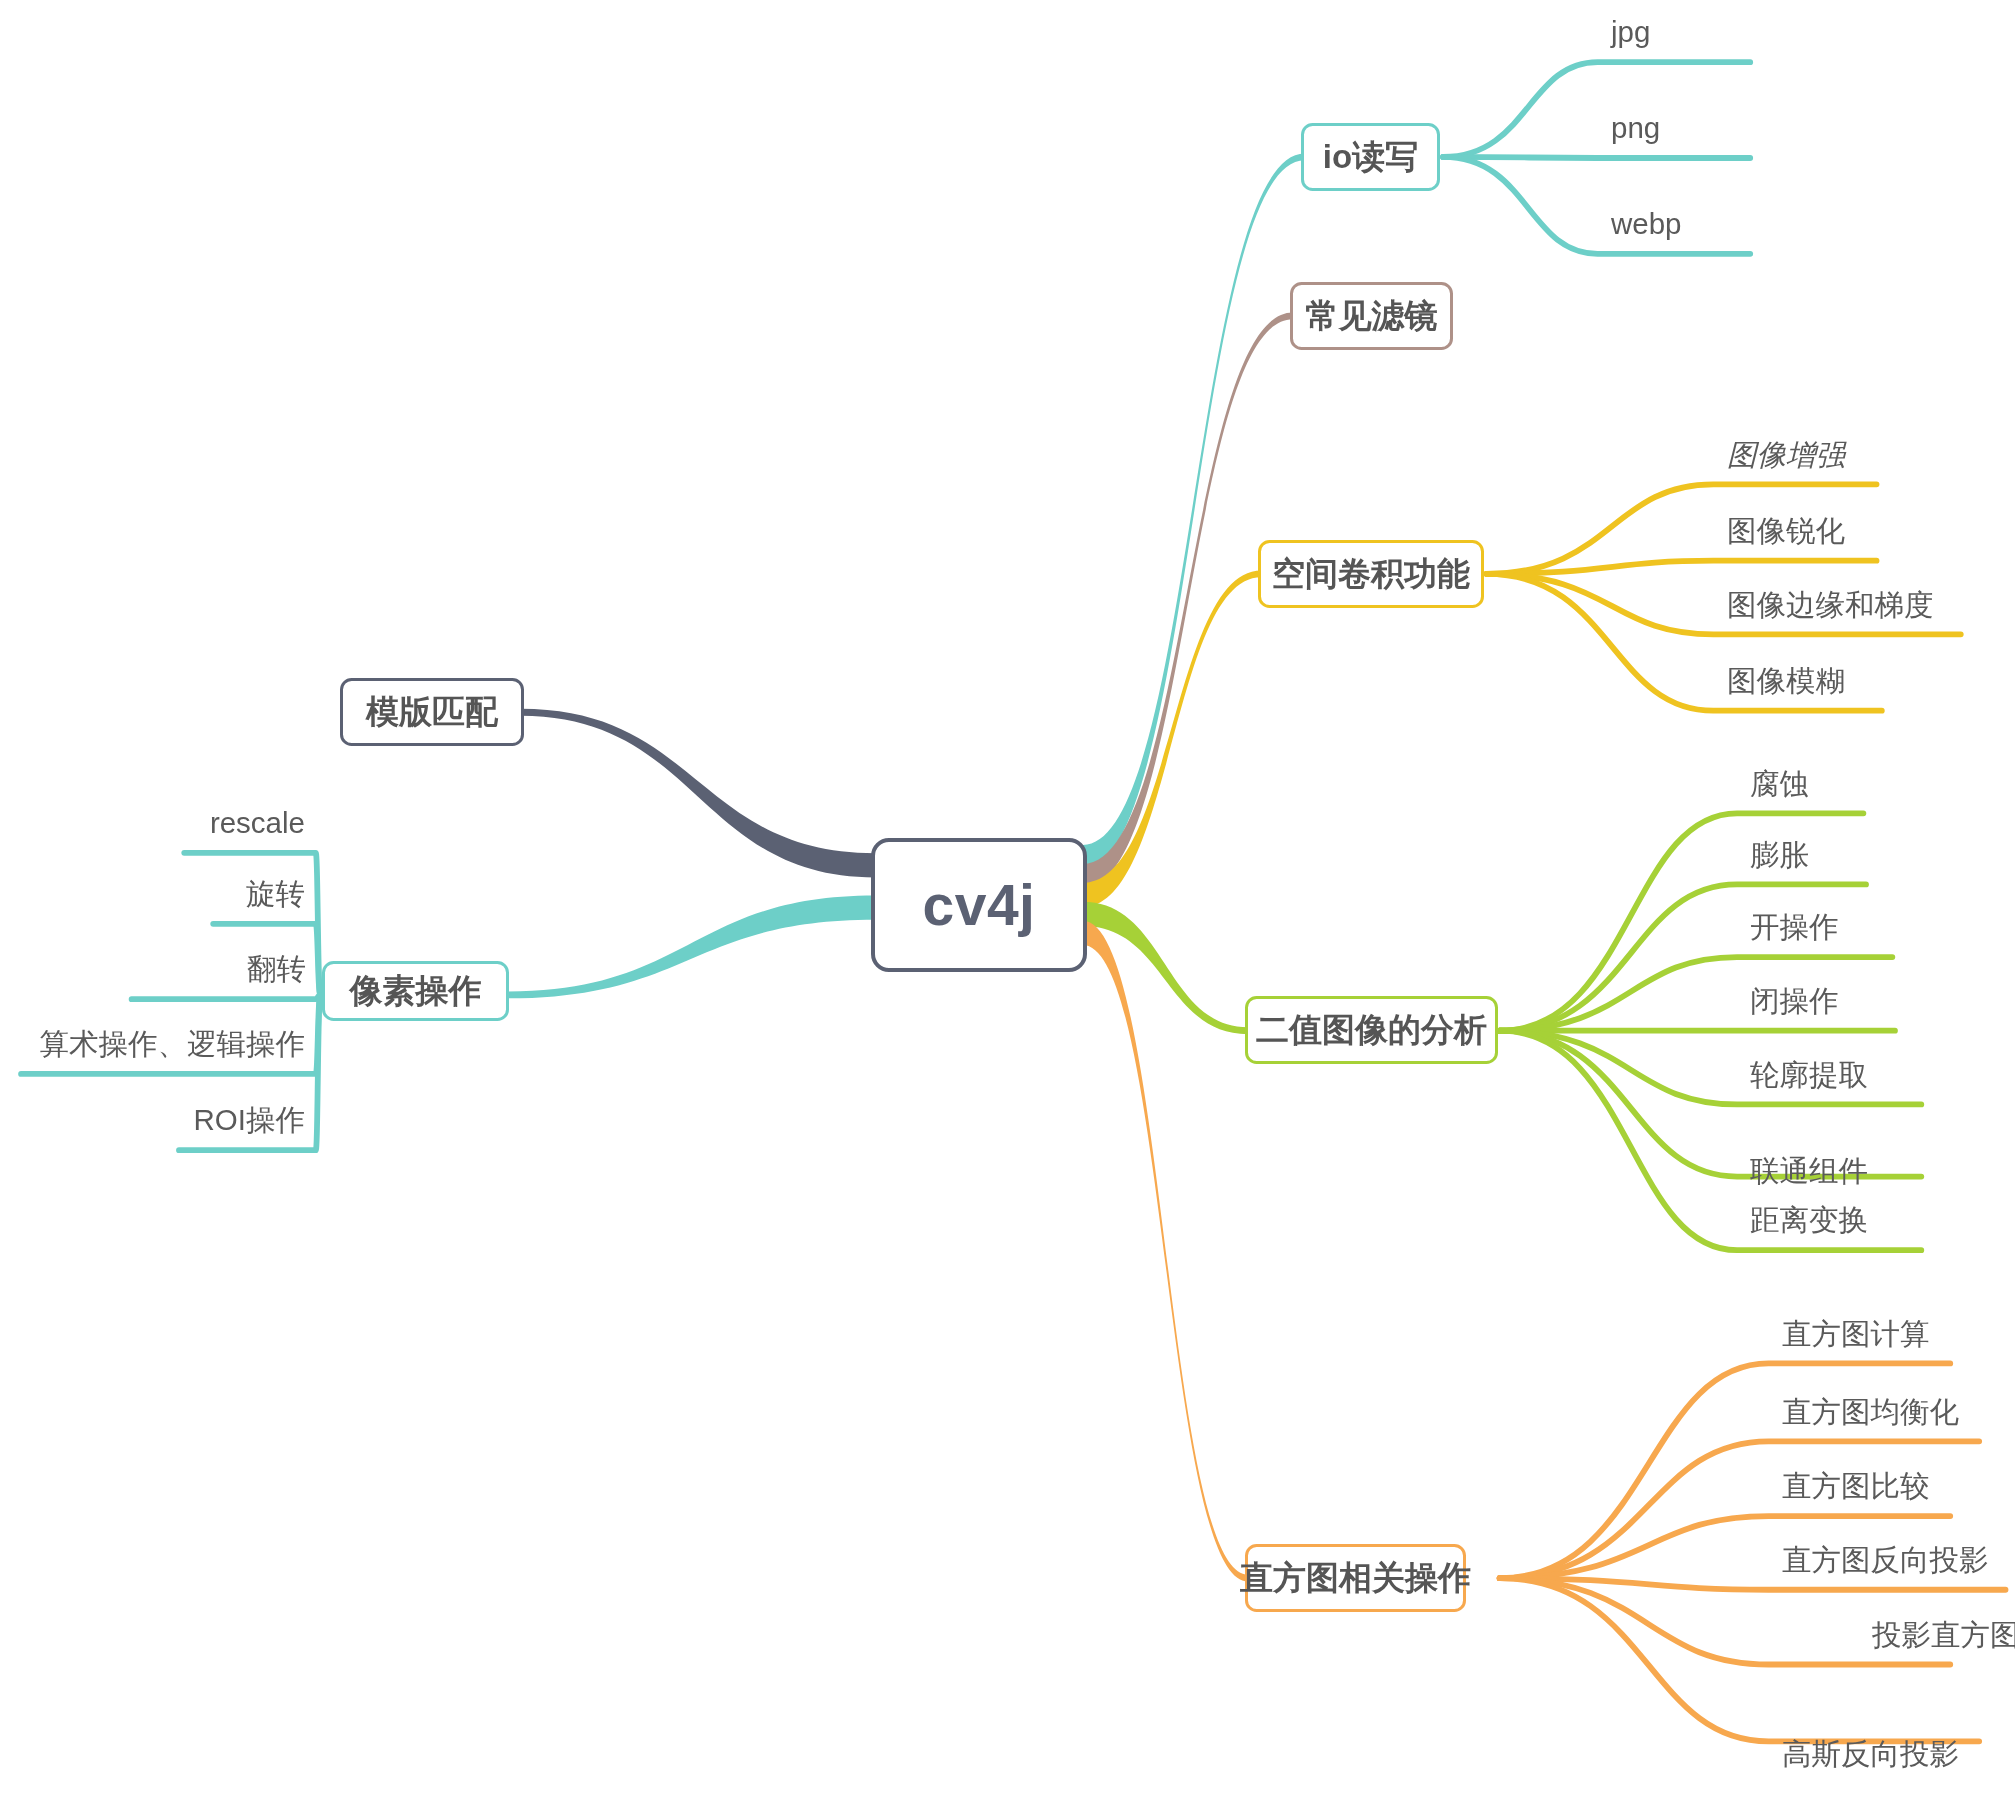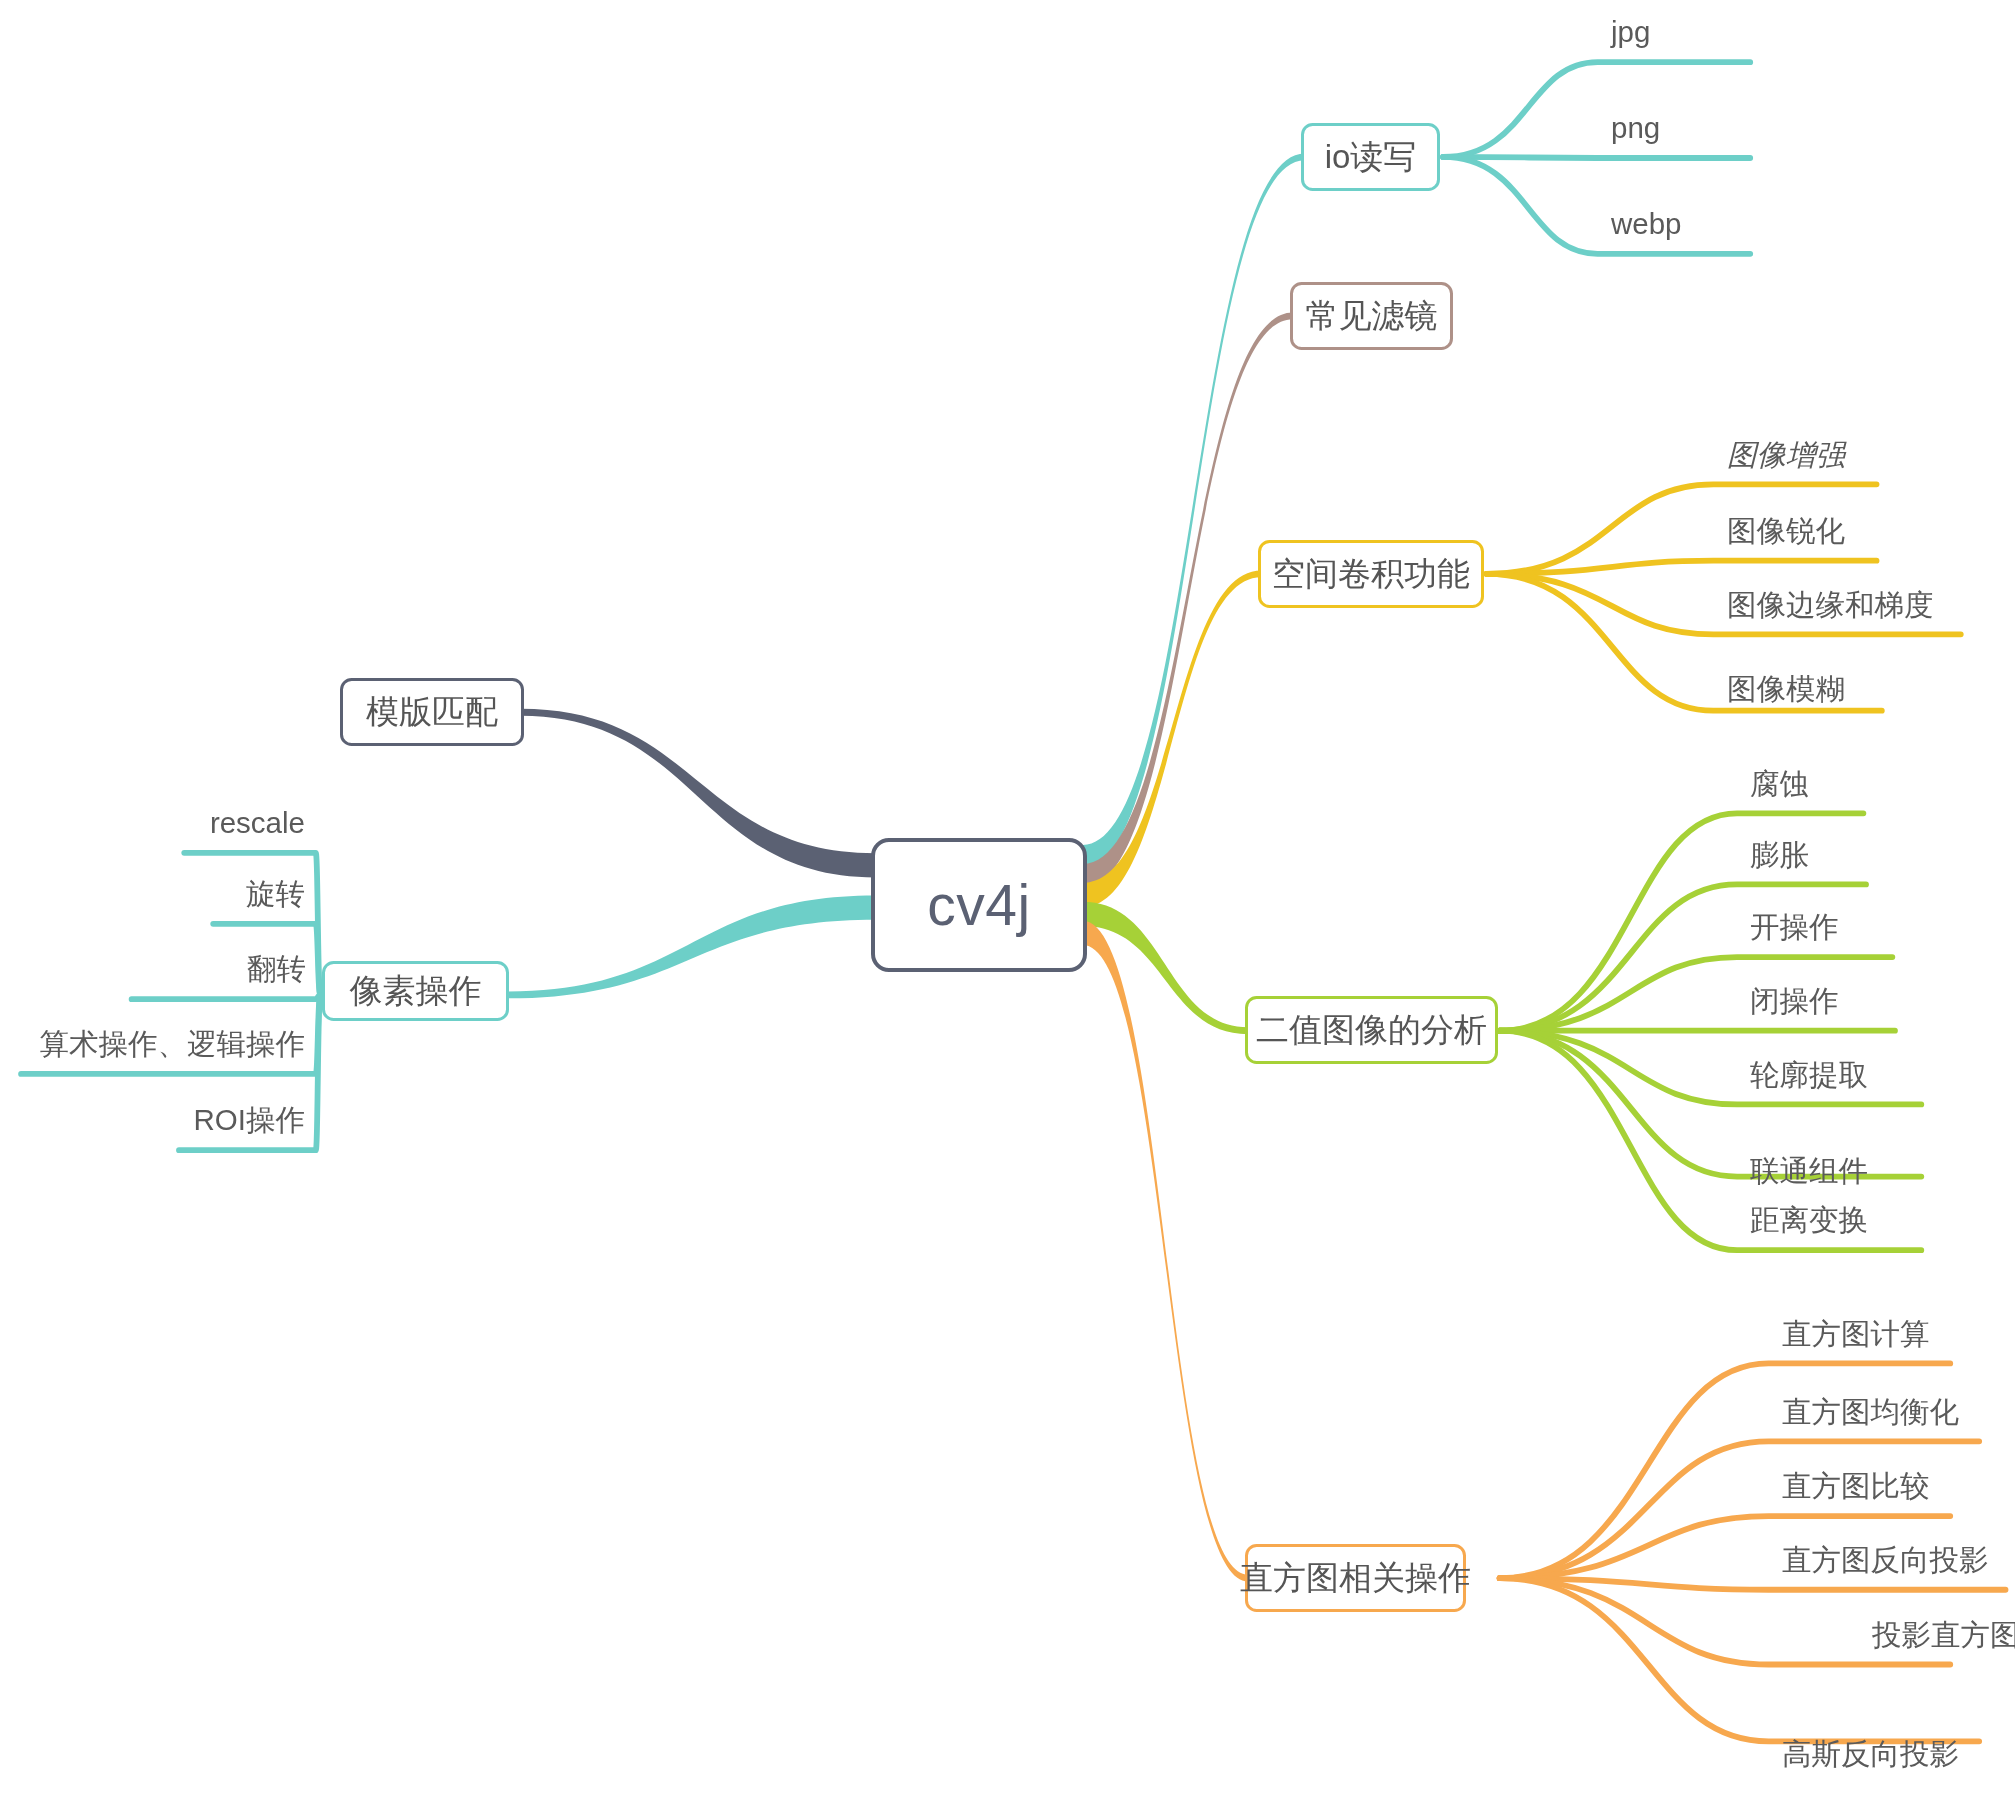--- a/index.html
+++ b/index.html
@@ -28,20 +28,21 @@
   .node-box {
     position: absolute;
     box-sizing: border-box;
     background: #ffffff;
     border-style: solid;
     display: flex;
     align-items: center;
     justify-content: center;
     white-space: nowrap;
     color: #555555;
+    font-weight: bold;
   }
   .node-root {
     border-width: 4.7px;
     border-radius: 18px;
     font-size: 57px;
     color: #5b6173;
     letter-spacing: 0.5px;
   }
   .node-main {
     border-width: 3.7px;
@@ -100,21 +101,21 @@
   <div id="mm-nodes">
       <div class="node-box node-main" style="left: 1301px; top: 123px; width: 139px; height: 68px; border-color: rgb(109, 207, 200);">io读写</div>
       <div class="leaf-label right" style="left: 1611px; top: 17.4px;">jpg</div>
       <div class="leaf-label right" style="left: 1611px; top: 113px;">png</div>
       <div class="leaf-label right" style="left: 1611px; top: 209px;">webp</div>
       <div class="node-box node-main" style="left: 1290px; top: 282px; width: 163px; height: 68px; border-color: rgb(174, 145, 136);">常见滤镜</div>
       <div class="node-box node-main" style="left: 1258px; top: 540px; width: 226px; height: 68px; border-color: rgb(239, 195, 32);">空间卷积功能</div>
       <div class="leaf-label right" style="left: 1727px; top: 440px; font-style: italic;">图像增强</div>
       <div class="leaf-label right" style="left: 1727px; top: 516px;">图像锐化</div>
       <div class="leaf-label right" style="left: 1727px; top: 590px;">图像边缘和梯度</div>
-      <div class="leaf-label right" style="left: 1727px; top: 666px; margin-top: 8px;">图像模糊</div>
+      <div class="leaf-label right" style="left: 1727px; top: 666px;">图像模糊</div>
       <div class="node-box node-main" style="left: 1245px; top: 996px; width: 253px; height: 68px; border-color: rgb(166, 209, 55);">二值图像的分析</div>
       <div class="leaf-label right" style="left: 1750px; top: 769px;">腐蚀</div>
       <div class="leaf-label right" style="left: 1750px; top: 840px;">膨胀</div>
       <div class="leaf-label right" style="left: 1750px; top: 912px;">开操作</div>
       <div class="leaf-label right" style="left: 1750px; top: 986px;">闭操作</div>
       <div class="leaf-label right" style="left: 1750px; top: 1060px;">轮廓提取</div>
       <div class="leaf-label right" style="left: 1750px; top: 1132px; margin-top: 24px;">联通组件</div>
       <div class="leaf-label right" style="left: 1750px; top: 1205px;">距离变换</div>
       <div class="node-box node-main" style="left: 1245px; top: 1544px; width: 221px; height: 68px; border-color: rgb(247, 168, 78);">直方图相关操作</div>
       <div class="leaf-label right" style="left: 1782px; top: 1319px;">直方图计算</div>

